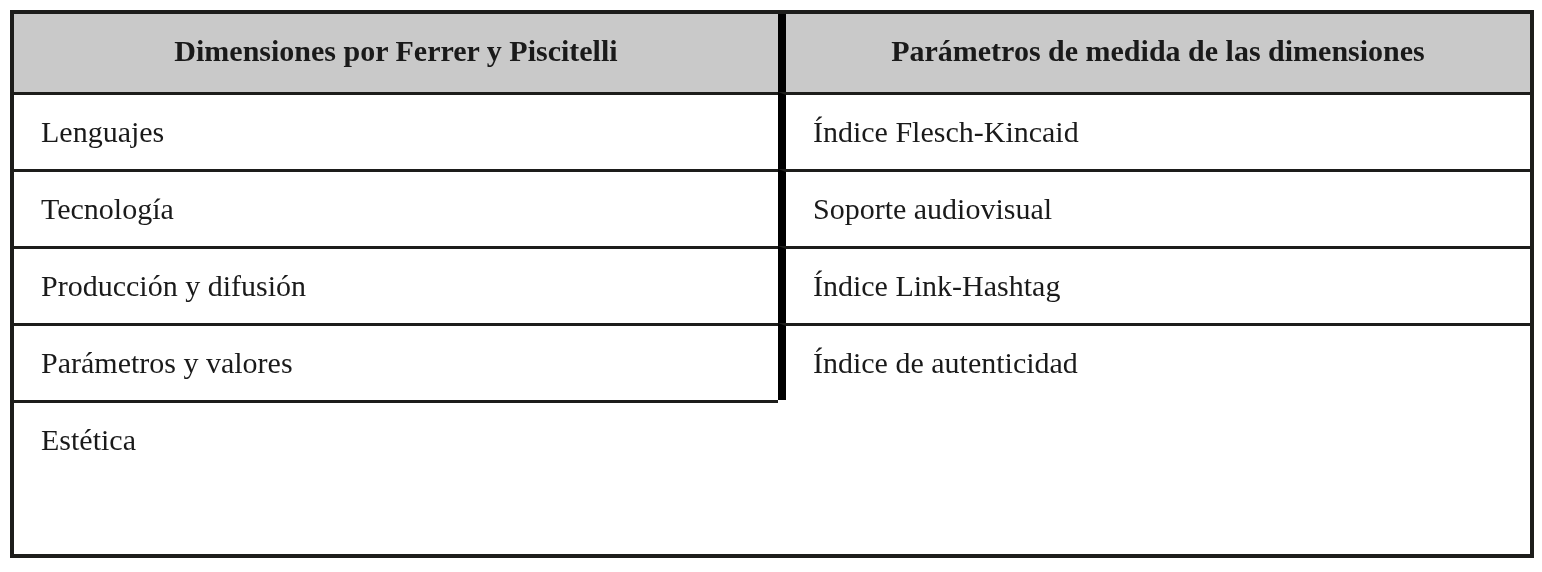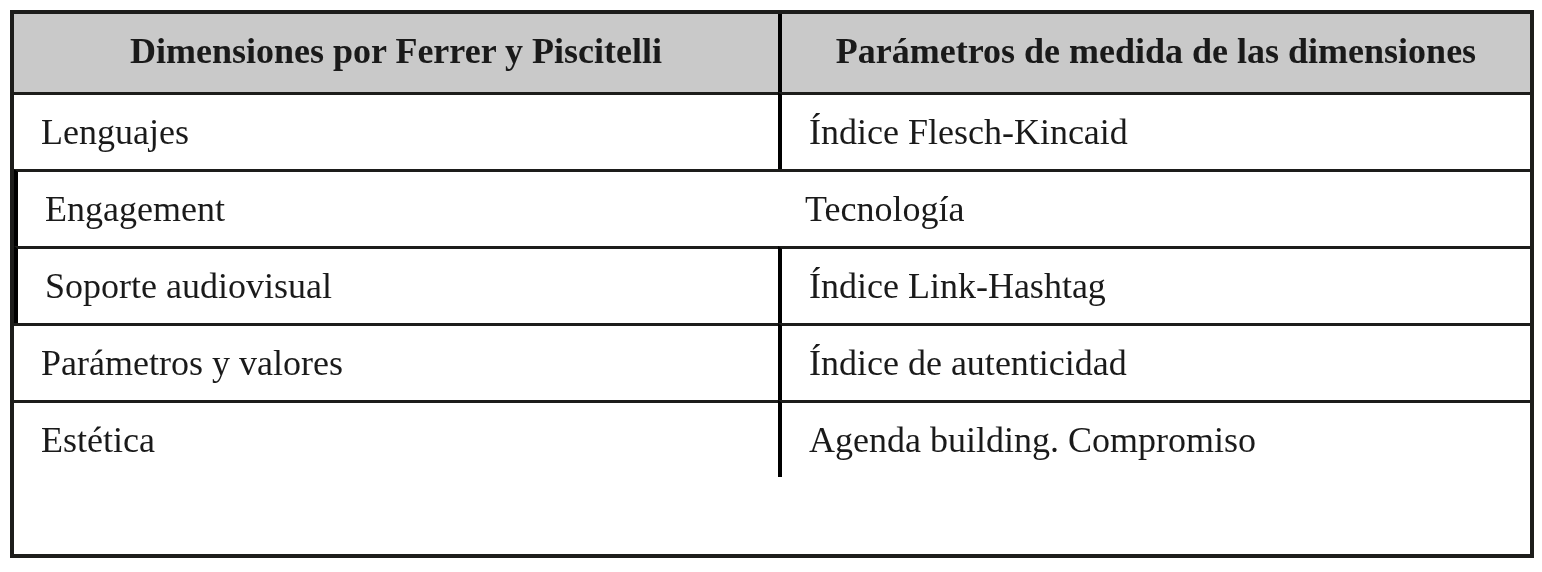--- a/index.html
+++ b/index.html
@@ -27,27 +27,27 @@
     border: 4px solid #1d1d1b;
     display: grid;
     grid-template-columns: 766fr 754fr;
     grid-template-rows: 78px repeat(6, 1fr);
     background: #ffffff;
   }
   .cell {
     box-sizing: border-box;
     display: flex;
     align-items: center;
-    font-size: 36px;
+    font-size: 30px;
     color: #1a1a1a;
     overflow: hidden;
     white-space: nowrap;
   }
   .cell.col-right {
-    border-left: 4px solid #000000;
+    border-left: 8px solid #000000;
   }
   .cell.body-row {
     border-top: 3px solid #1d1d1b;
     background: #ffffff;
     justify-content: flex-start;
     padding-left: 27px;
   }
   .cell.header {
     background: #c9c9c9;
     font-weight: bold;
@@ -60,27 +60,26 @@
 
 <div class="page">
   <div class="dim-table">
 
     <div class="cell header col-left">Dimensiones por Ferrer y Piscitelli</div>
     <div class="cell header col-right">Parámetros de medida de las dimensiones</div>
 
     <div class="cell body-row col-left">Lenguajes</div>
     <div class="cell body-row col-right">Índice Flesch-Kincaid</div>
 
-    <div class="cell body-row col-right">Engagement</div>
 
     <div class="cell body-row col-left">Tecnología</div>
     <div class="cell body-row col-right">Soporte audiovisual</div>
 
+    <div class="cell body-row col-left">Producción y difusión</div>
     <div class="cell body-row col-right">Índice Link-Hashtag</div>
 
     <div class="cell body-row col-left">Parámetros y valores</div>
     <div class="cell body-row col-right">Índice de autenticidad</div>
 
     <div class="cell body-row col-left">Estética</div>
-    <div class="cell body-row col-right">Agenda building. Compromiso</div>
 
   </div>
 </div>
 
 </body></html>

